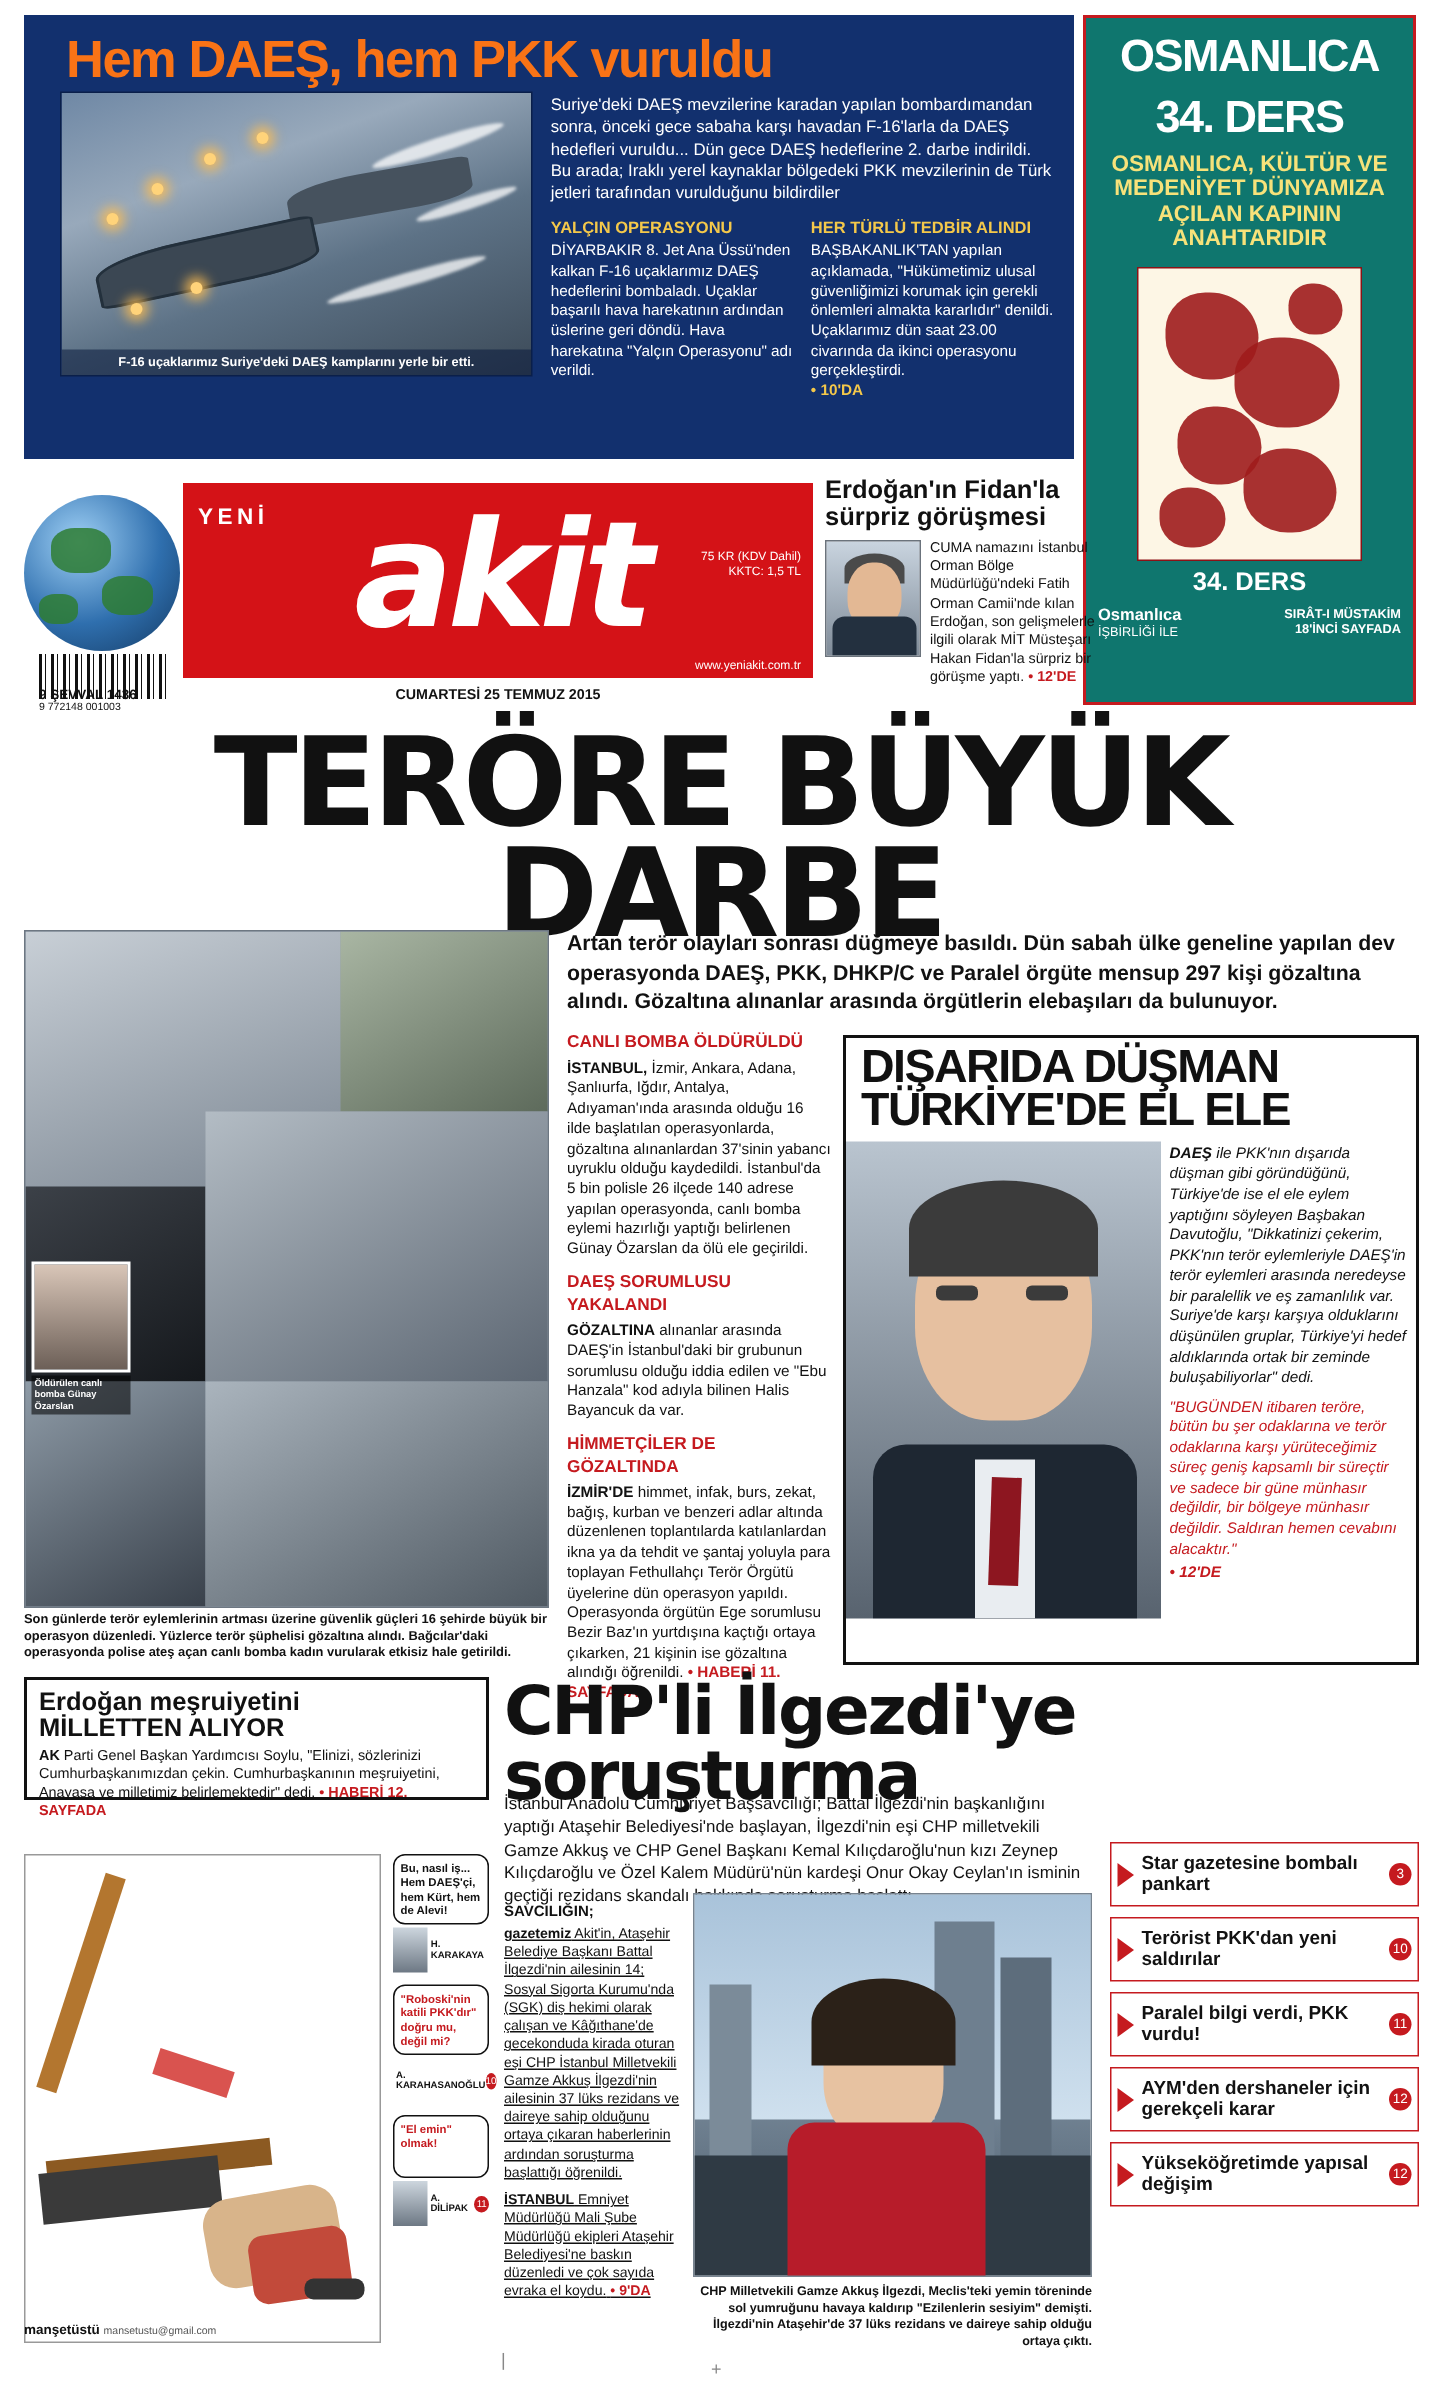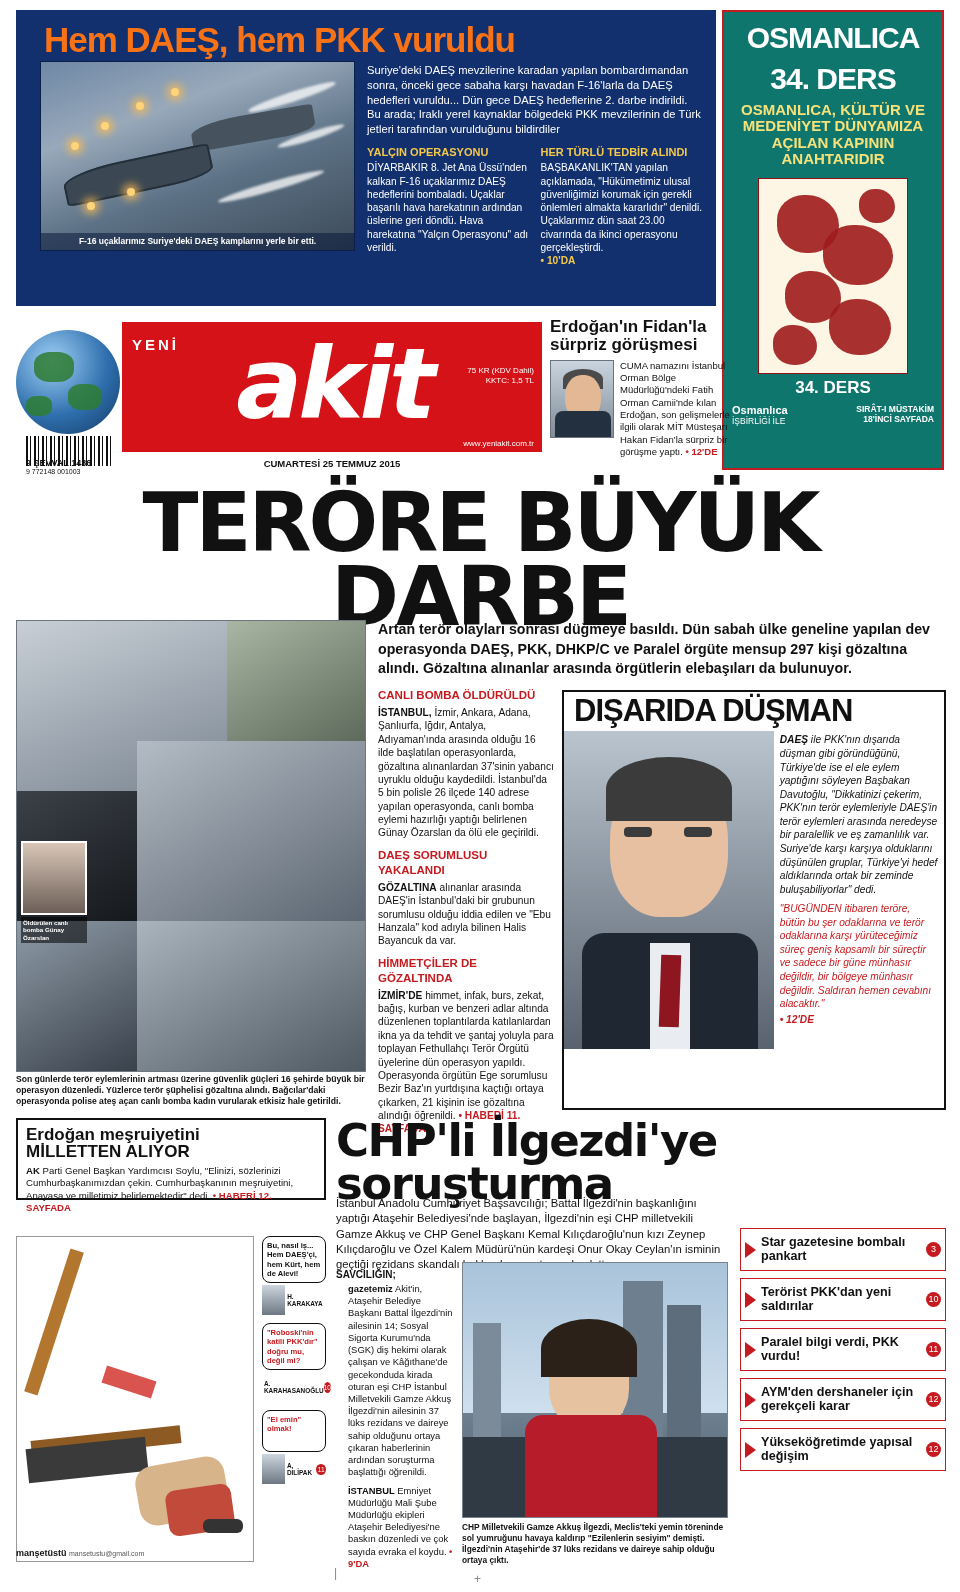--- a/index.html
+++ b/index.html
@@ -142,25 +142,25 @@
   .col-name { font-size:6.4px; font-weight:bold; margin-left:2px; }
   .col-pg { width:11px; height:11px; border-radius:50%; background:#c51a1f; color:#fff;
      font-size:6.5px; text-align:center; line-height:11px; margin-left:auto;}
 
   
   .chp-head { position:absolute; left:336px; top:1120px; width:610px; font-size:45px;
      font-weight:bold; line-height:.95; letter-spacing:-1.5px; font-family:"DejaVu Sans", sans-serif;}
   .chp-lede { position:absolute; left:336px; top:1196px; width:392px; font-size:11.3px; line-height:1.35;}
   .chp-col { position:absolute; left:336px; top:1268px; width:118px; font-size:9.4px; line-height:1.3;}
   .chp-col h4 { margin:0 0 2px 0; font-size:10px; }
-  .chp-col p { margin:0 0 6px 12px;}
+  .chp-col p { margin:0 0 6px 0;text-decoration:underline;}
   .chp-col .pg { color:#c51a1f; font-weight:bold;}
   .chp-photo { position:absolute; left:462px; top:1262px; width:266px; height:256px;
      background:linear-gradient(#9fb4c6,#4d5c6b); overflow:hidden; border:1px solid #77838f;}
-  .chp-cap { position:absolute; left:462px; top:1522px; width:266px; font-size:8.4px; line-height:1.3; font-weight:bold;}
+  .chp-cap { position:absolute; left:462px; top:1522px; width:266px; font-size:8.4px; line-height:1.3; font-weight:bold;text-align:right;}
 
   
   .teasers { position:absolute; left:740px; top:1228px; width:206px; }
   .teaser { display:flex; align-items:center; border:1.5px solid #c51a1f; margin-bottom:7px;
      height:43px; padding:0 4px; }
   .tri { width:0;height:0;border-left:11px solid #c51a1f;border-top:8px solid transparent;
      border-bottom:8px solid transparent; margin-right:5px; flex:none;}
   .teaser span.t { font-size:12.6px; font-weight:bold; line-height:1.06; }
   .teaser .num { margin-left:auto; width:15px;height:15px;border-radius:50%;background:#c51a1f;color:#fff;
      font-size:9px; text-align:center; line-height:15px; flex:none;}
@@ -290,20 +290,21 @@
     <h3 class="second">DAEŞ SORUMLUSU YAKALANDI</h3>
     <p><b>GÖZALTINA</b><span> alınanlar arasında DAEŞ'in İstanbul'daki bir grubunun sorumlusu olduğu iddia edilen ve "Ebu Hanzala" kod adıyla bilinen Halis Bayancuk da var.</span></p>
     <h3 class="second">HİMMETÇİLER DE GÖZALTINDA</h3>
     <p><b>İZMİR'DE</b><span> himmet, infak, burs, zekat, bağış, kurban ve benzeri adlar altında düzenlenen toplantılarda katılanlardan ikna ya da tehdit ve şantaj yoluyla para toplayan Fethullahçı Terör Örgütü üyelerine dün operasyon yapıldı. Operasyonda örgütün Ege sorumlusu Bezir Baz'ın yurtdışına kaçtığı ortaya çıkarken, 21 kişinin ise gözaltına alındığı öğrenildi.</span>
        <b class="pg">• HABERİ 11. SAYFADA</b></p>
   </div>
 
   <div class="davbox">
     <div class="dav-head">
       <div>DIŞARIDA DÜŞMAN</div>
+      <div>TÜRKİYE'DE EL ELE</div>
     </div>
     <div class="dav-body">
       <div class="dav-photo">
         <div style="position:absolute;left:46px;top:38px;width:118px;height:148px;border-radius:48% 48% 42% 42%;background:#e6c0a0;"></div>
         <div style="position:absolute;left:42px;top:26px;width:126px;height:64px;border-radius:50% 50% 0 0;background:#3b3b3b;"></div>
         <div style="position:absolute;left:60px;top:96px;width:28px;height:10px;background:#3b3b3b;border-radius:4px;"></div>
         <div style="position:absolute;left:120px;top:96px;width:28px;height:10px;background:#3b3b3b;border-radius:4px;"></div>
         <div style="position:absolute;left:18px;bottom:0;width:176px;height:116px;background:#1e2732;border-radius:22px 22px 0 0;"></div>
         <div style="position:absolute;left:86px;bottom:0;width:40px;height:106px;background:#e9edf1;"></div>
         <div style="position:absolute;left:96px;bottom:22px;width:20px;height:72px;background:#8d1620;transform:rotate(2deg);"></div>

